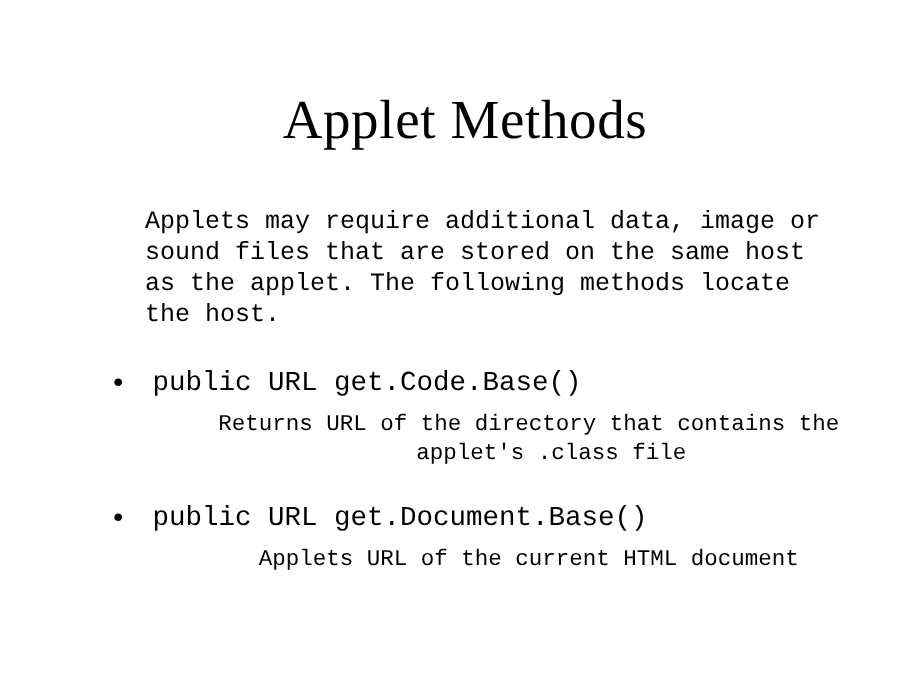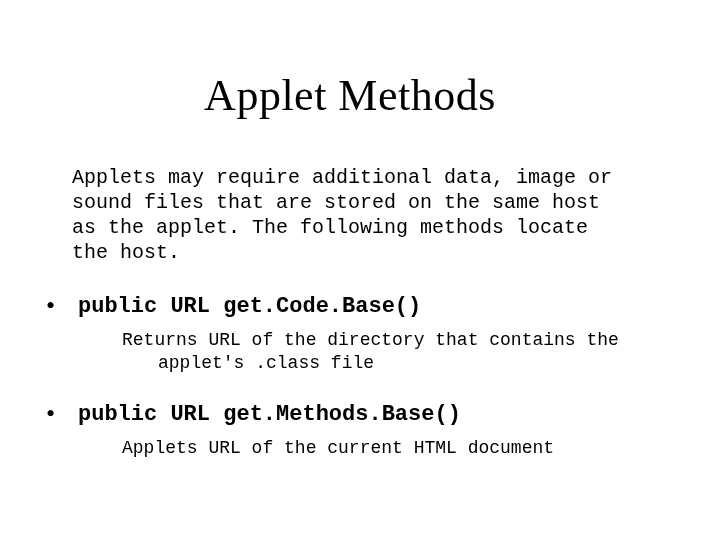--- a/index.html
+++ b/index.html
@@ -9,21 +9,21 @@
     height: 540px;
     background: #ffffff;
     color: #000000;
     font-family: "Times New Roman", Times, serif;
   }
   .slide {
     position: relative;
     width: 720px;
     height: 540px;
     box-sizing: border-box;
-    padding: 70px 40px 40px 20px;
+    padding: 70px 40px 40px 64px;
   }
   .title {
     font-size: 44px;
     font-weight: 400;
     text-align: center;
     margin: 0 0 44px 0;
     letter-spacing: 0.5px;
   }
   .intro {
     font-family: "Courier New", Courier, monospace;
@@ -47,46 +47,47 @@
     content: "•";
     position: absolute;
     left: 26px;
     top: 0;
     font-size: 26px;
     line-height: 1;
     font-family: "Times New Roman", Times, serif;
   }
   .sig {
     font-family: "Courier New", Courier, monospace;
-    font-weight: bold;
+    font-weight: normal;
     font-size: 22px;
     line-height: 1.25;
   }
   .desc {
     font-family: "Courier New", Courier, monospace;
     font-size: 18px;
     line-height: 1.3;
     margin: 8px 0 0 40px;
     padding-left: 4px;
     text-indent: -36px;
     margin-left: 76px;
     max-width: 560px;
+    text-align: center;
   }
 </style>
 </head>
 <body>
 
 <div class="slide">
   <h1 class="title">Applet Methods</h1>
 
   <p class="intro">Applets may require additional data, image or sound files that are stored on the same host as the applet.  The following methods locate the host.</p>
 
   <ul class="methods">
     <li>
       <div class="sig">public URL get.Code.Base()</div>
       <div class="desc">Returns URL of the directory that contains the applet's .class file</div>
     </li>
     <li>
-      <div class="sig">public URL get.Methods.Base()</div>
+      <div class="sig">public URL get.Document.Base()</div>
       <div class="desc">Applets URL of the current HTML document</div>
     </li>
   </ul>
 </div>
 
 </body></html>

